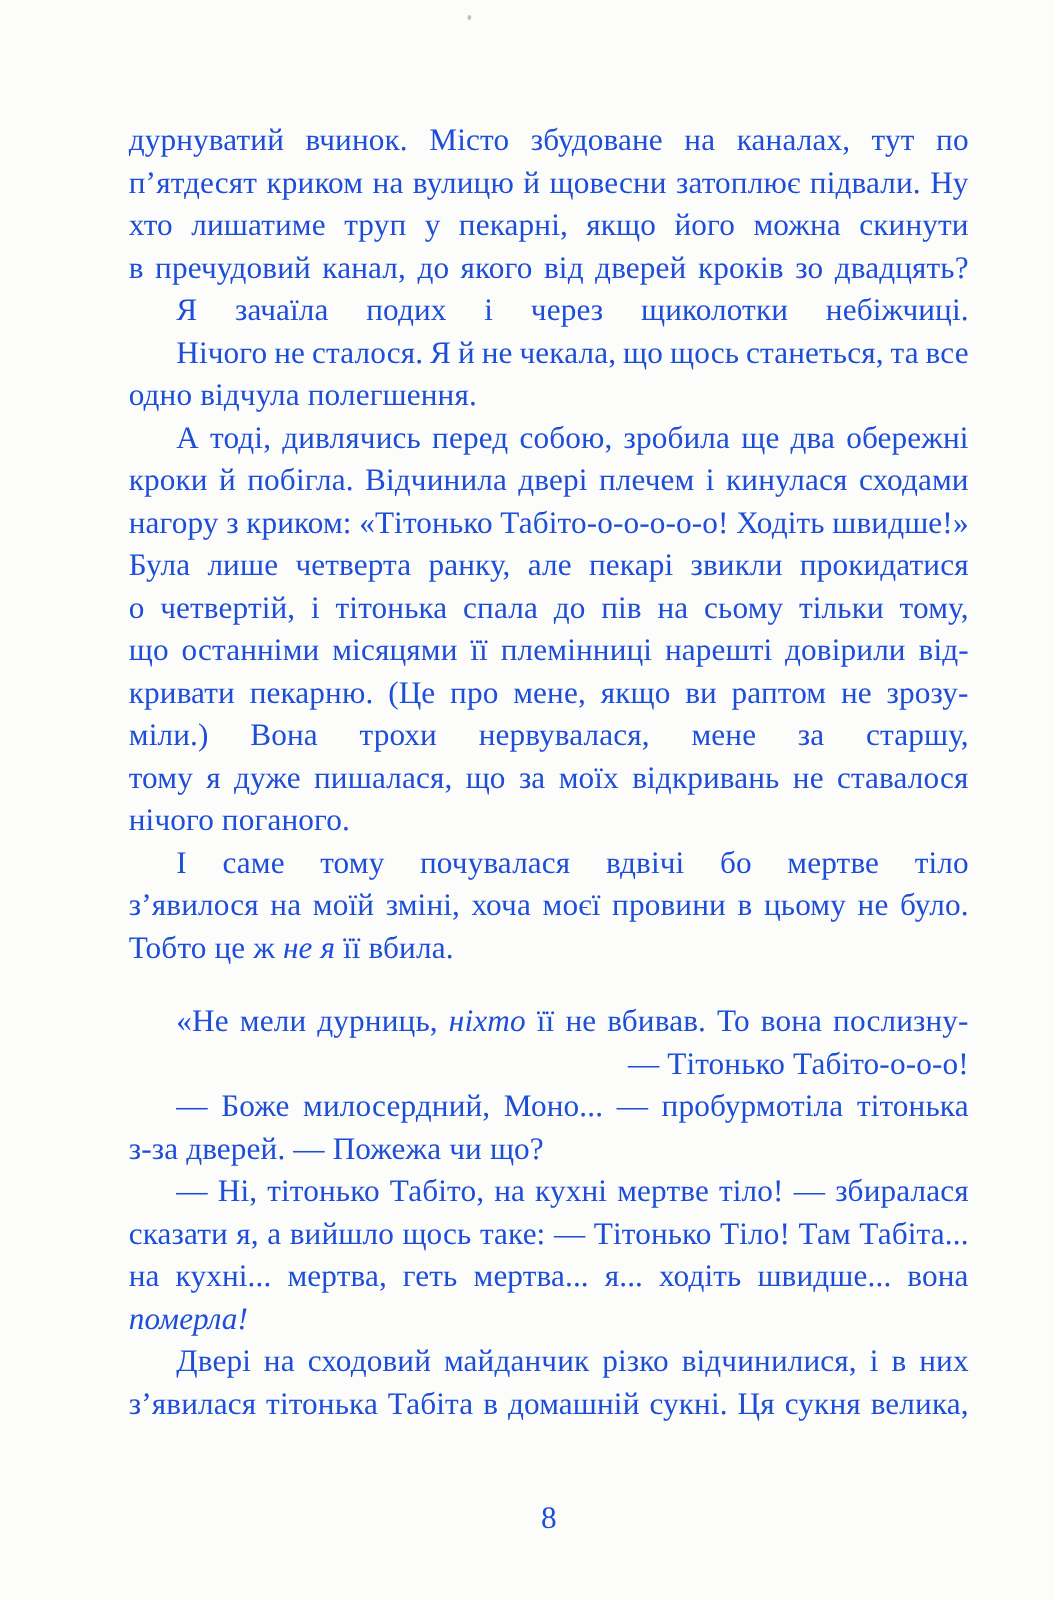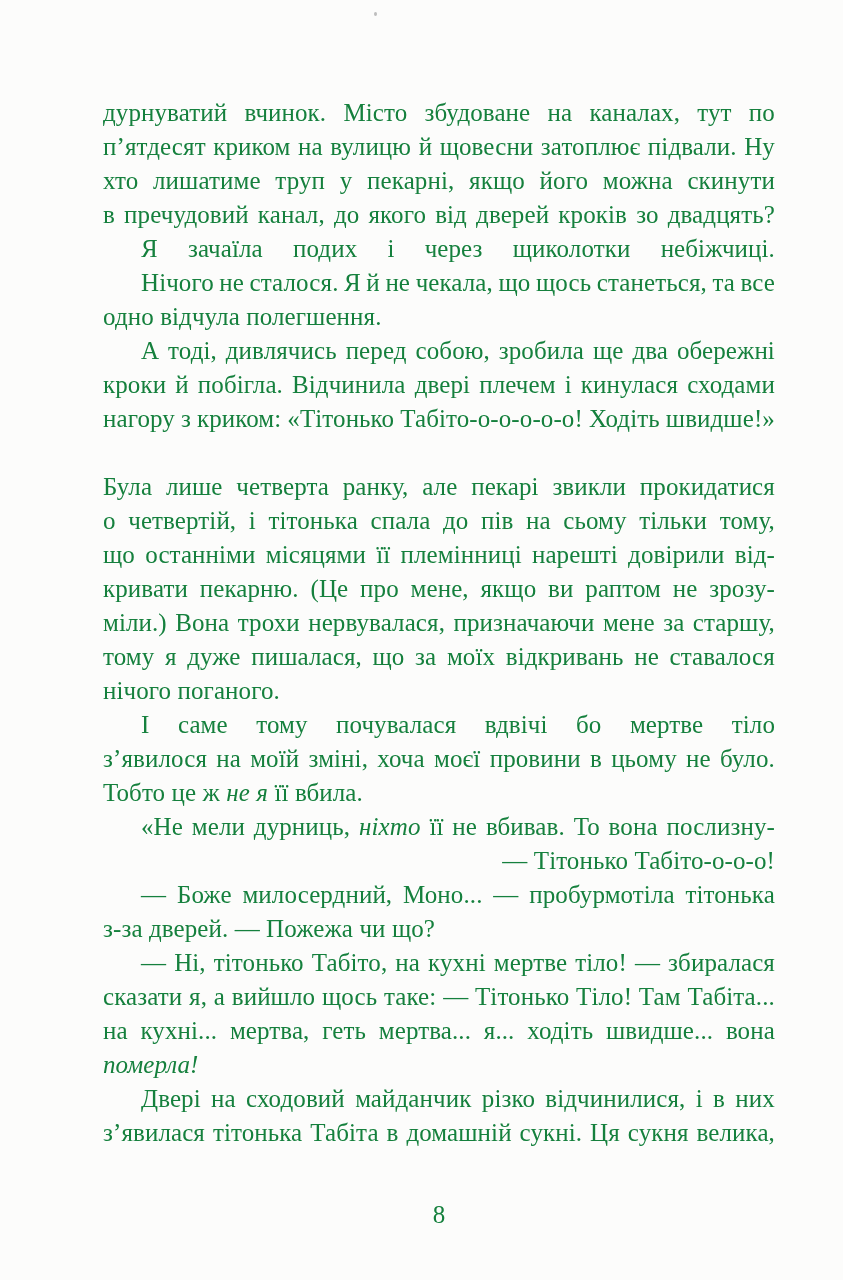--- a/index.html
+++ b/index.html
@@ -7,41 +7,41 @@
     padding: 0;
     background: #fcfcfb;
   }
   .page {
     position: relative;
     width: 843px;
     height: 1280px;
     background: #fcfcfb;
     overflow: hidden;
     font-family: "Liberation Serif", "DejaVu Serif", serif;
-    color: #15803d;
+    color: #1d4ed8;
   }
   .speck {
     position: absolute;
     left: 374px;
     top: 12px;
     width: 3px;
     height: 4px;
     border-radius: 50%;
     background: #8a8a8a;
     opacity: 0.55;
   }
   .text-block {
     position: absolute;
     left: 103px;
     top: 96px;
     width: 672px;
     font-size: 25px;
   }
   .para { margin: 0; }
-  .para.gap { margin-top: 34px; }
+  .para.gap { }
   .line {
     height: 34px;
     line-height: 34px;
     text-align: left;
     white-space: pre;
     letter-spacing: 0.1px;
   }
   .line.j {
     display: flex;
     justify-content: space-between;
@@ -217,21 +217,20 @@
           <span>ви</span>
           <span>раптом</span>
           <span>не</span>
           <span>зрозу-</span>
         </div>
         <div class="line j">
           <span>міли.)</span>
           <span>Вона</span>
           <span>трохи</span>
           <span>нервувалася,</span>
-          <span>призначаючи</span>
           <span>мене</span>
           <span>за</span>
           <span>старшу,</span>
         </div>
         <div class="line j">
           <span>тому</span>
           <span>я</span>
           <span>дуже</span>
           <span>пишалася,</span>
           <span>що</span>
@@ -263,21 +262,21 @@
           <span>моєї</span>
           <span>провини</span>
           <span>в</span>
           <span>цьому</span>
           <span>не</span>
           <span>було.</span>
         </div>
         <div class="line"><span>Тобто це ж </span><span class="it">не я</span><span> її вбила.</span></div>
       </div>
       <div class="para">
-        <div class="line j" style="padding-left: 38px;">
+        <div class="line j" style="padding-left: 38px; margin-top: 25px;">
           <span>«Не</span>
           <span>мели</span>
           <span>дурниць,</span>
           <span class="it">ніхто</span>
           <span>її</span>
           <span>не</span>
           <span>вбивав.</span>
           <span>То</span>
           <span>вона</span>
           <span>послизну-</span>

